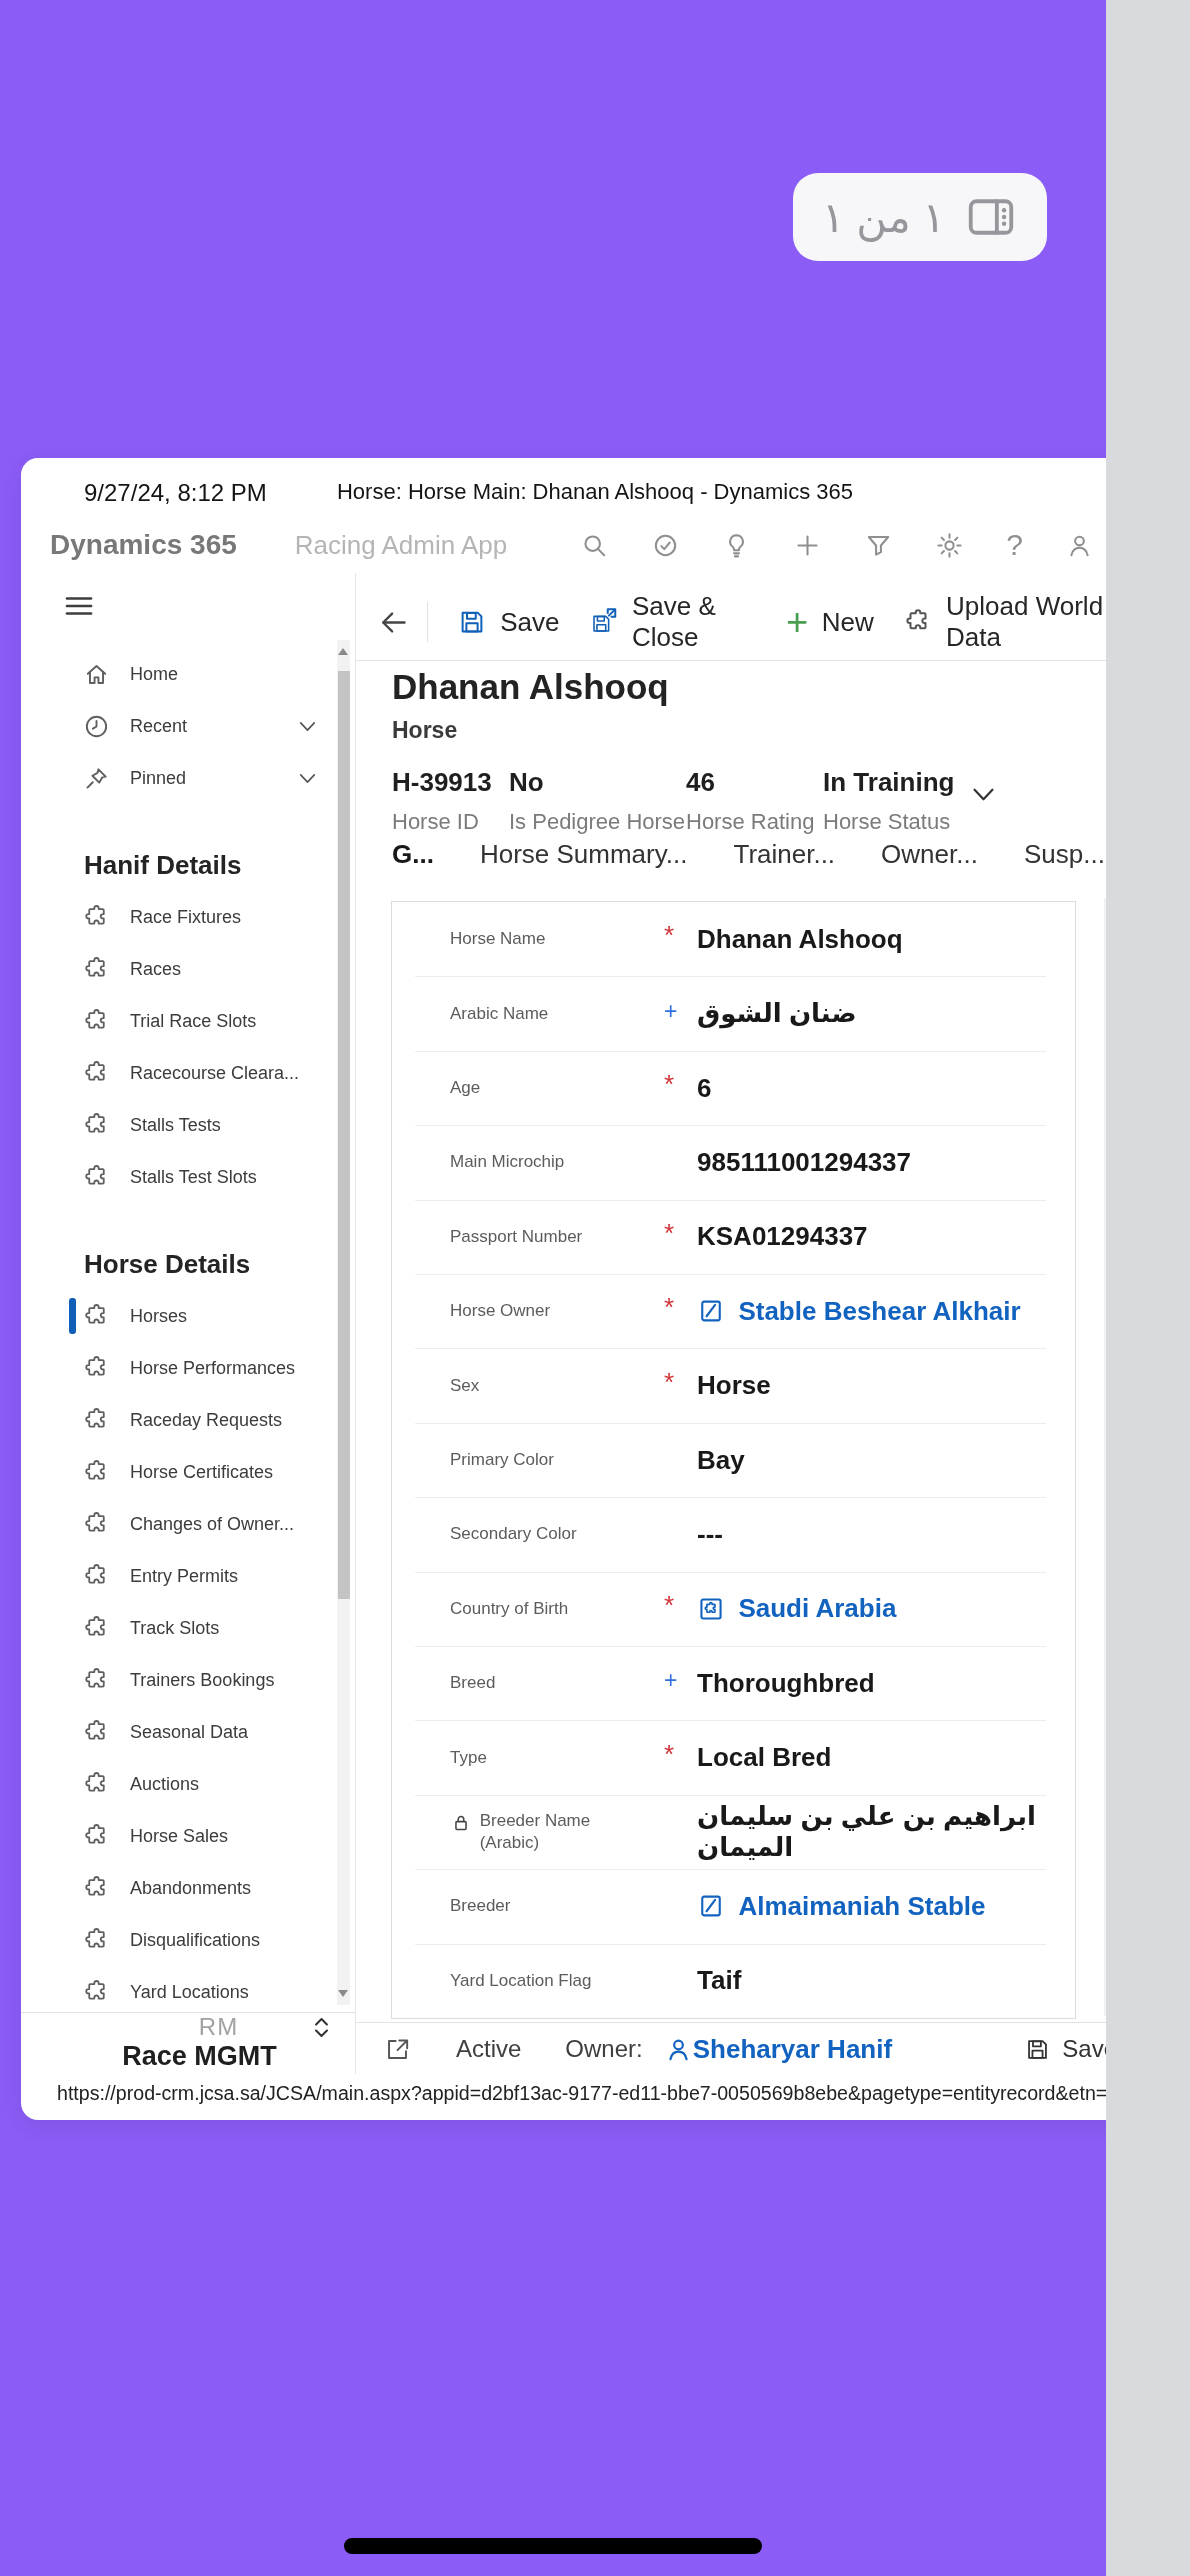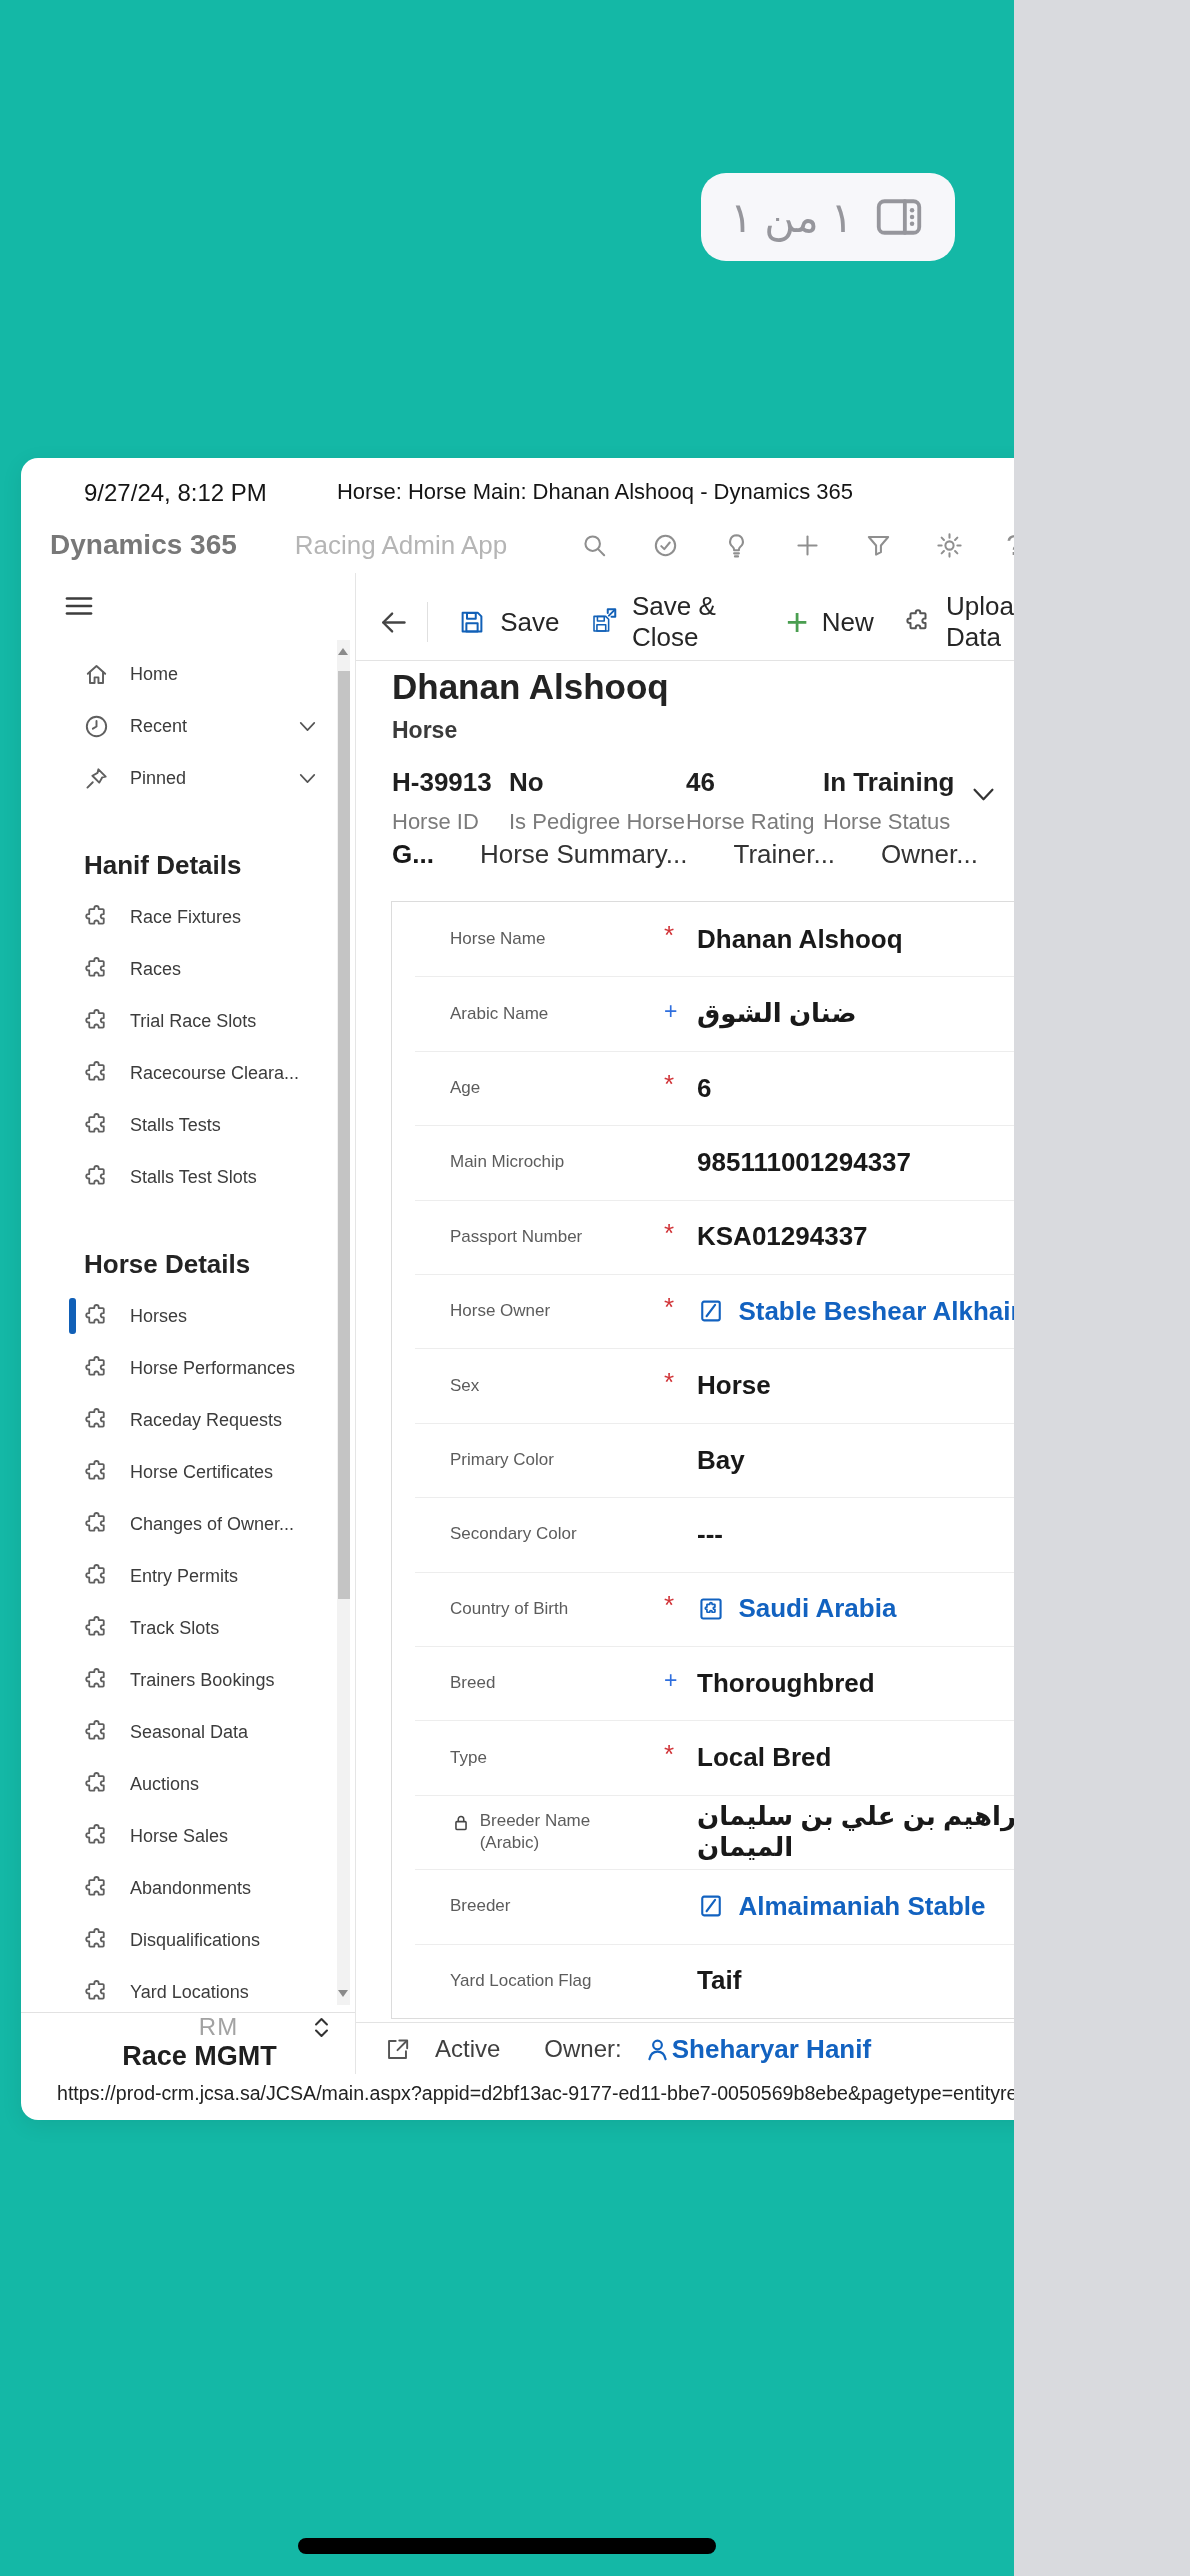--- a/index.html
+++ b/index.html
@@ -1,16 +1,16 @@
 <!DOCTYPE html>
 <html style="--accent-blue: #1160b7; --link-blue: #1262c0; --required-red: #d13438; --recommended-blue: #2f6fde; --new-green: #4a9e50;"><head>
 <meta charset="utf-8">
 <style>
   html,body{margin:0;padding:0;background:#d9dade;}
-  .phone{position:relative;width:1014px;height:2576px;background:#14b8a6;overflow:hidden;
+  .phone{position:relative;width:1106px;height:2576px;background:#8b5cf6;overflow:hidden;
          font-family:"Liberation Sans","DejaVu Sans",sans-serif;}
   .icon{display:inline-flex;align-items:center;justify-content:center;}
   .icon svg{display:block;}
 
   
   .page-pill{position:absolute;top:173px;right:59px;height:88px;background:#f7f7fa;border-radius:25px;
              display:flex;align-items:center;gap:19px;padding:0 29px;color:#96969c;}
   .pill-text{font-size:42px;}
   .pill-icon svg{width:54px;height:54px;}
 
@@ -105,21 +105,21 @@
 
   .form-scroll{position:absolute;top:325px;left:748px;width:24px;height:1118px;background:#f2f2f2;}
   .form-scroll .thumb{position:absolute;left:2.9px;top:25px;width:18px;height:247px;background:#c6c6c6;}
   .form-scroll .tri-up{left:5.8px;}
   .form-scroll .tri-down{left:5.8px;}
 
   .footer-bar{position:absolute;top:1449px;left:0;right:0;height:52px;border-top:1px solid #e3e3e3;
               display:flex;align-items:center;font-size:24px;color:#3f3f3f;background:#fff;}
   .expand-btn{margin-left:27px;color:#555;}
   .expand-btn svg{width:29px;height:29px;}
-  .f-status{margin-left:23px;}
+  .f-status{margin-left:44px;}
   .f-owner-label{margin-left:44px;}
   .owner-link{margin-left:21px;display:flex;align-items:center;gap:0;color:var(--link-blue,#1160b7);
               font-weight:700;font-size:26px;cursor:pointer;}
   .owner-link .icon svg{width:29px;height:29px;}
   .footer-save{margin-left:auto;margin-right:52px;display:flex;align-items:center;gap:11.5px;color:#333;cursor:pointer;}
   .footer-save .icon svg{width:27px;height:27px;}
 
   .print-footer{position:absolute;left:0;right:0;bottom:11.5px;height:27px;}
   .url{position:absolute;left:36px;font-size:19.6px;color:#222;white-space:nowrap;}
   .pagenum{position:absolute;right:27px;font-size:20px;color:#222;}

